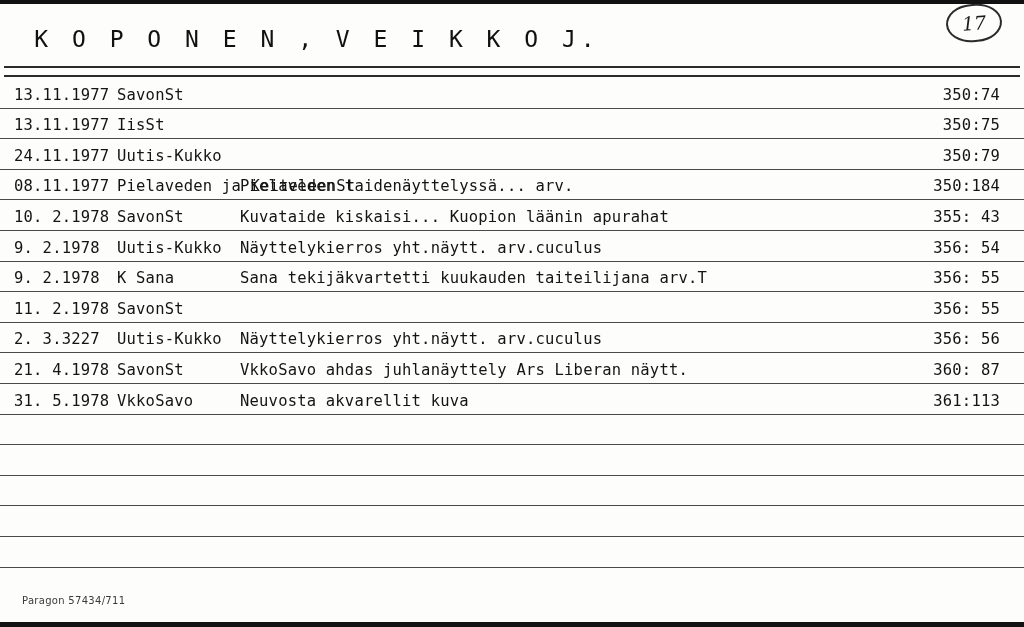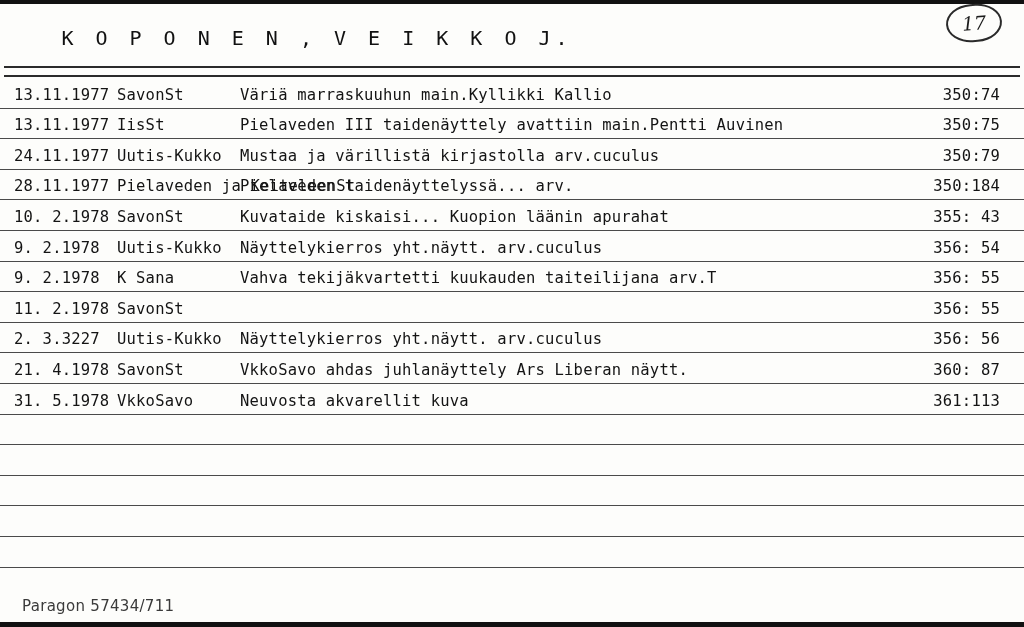--- a/index.html
+++ b/index.html
@@ -49,21 +49,21 @@
     font-size: 19px;
     color: #1b1b1b;
     transform: rotate(-4deg);
   }
   .title {
     position: absolute;
     left: 0;
     top: 26px;
     width: 1024px;
     text-align: center;
-    font-size: 20px;
+    font-size: 23px;
     letter-spacing: 5px;
     color: #111;
   }
   .title-inner {
     display: inline-block;
     transform: translateX(-195px);
   }
   .rule {
     position: absolute;
     left: 4px;
@@ -100,23 +100,23 @@
     letter-spacing: 0.2px;
   }
   .c-date { left: 14px; }
   .c-src  { left: 117px; }
   .c-txt  { left: 240px; }
   .c-num  { right: 24px; text-align: right; }
 
   .footer {
     position: absolute;
     left: 10px;
-    bottom: 12px;
+    bottom: 21px;
     font-family: "DejaVu Sans", sans-serif;
-    font-size: 15px;
+    font-size: 10px;
     color: #3a3a3a;
     letter-spacing: 0.3px;
     padding-left: 12px;
   }
 </style>
 </head>
 <body>
 
 <div class="card">
 
@@ -131,43 +131,40 @@
   </div>
 
   <div class="rule thick" style="top:66px;"></div>
   <div class="rule thick" style="top:75px;"></div>
 
   <div class="rows">
       <div class="row">
         <div class="cells">
           <span class="cell c-date">13.11.1977</span>
           <span class="cell c-src">SavonSt</span>
-          <span class="cell c-txt">Väriä marraskuuhun                 main.Kyllikki Kallio</span>
           <span class="cell c-num">350:74</span>
         </div>
       </div>
       <div class="row">
         <div class="cells">
           <span class="cell c-date">13.11.1977</span>
           <span class="cell c-src">IisSt</span>
-          <span class="cell c-txt">Pielaveden III taidenäyttely avattiin   main.Pentti Auvinen</span>
           <span class="cell c-num">350:75</span>
         </div>
       </div>
       <div class="row">
         <div class="cells">
           <span class="cell c-date">24.11.1977</span>
           <span class="cell c-src">Uutis-Kukko</span>
-          <span class="cell c-txt">Mustaa ja värillistä kirjastolla    arv.cuculus</span>
           <span class="cell c-num">350:79</span>
         </div>
       </div>
       <div class="row">
         <div class="cells">
-          <span class="cell c-date">28.11.1977</span>
+          <span class="cell c-date">08.11.1977</span>
           <span class="cell c-txt">Pielaveden taidenäyttelyssä...            arv.</span>
           <span class="cell c-src">Pielaveden ja KeiteleenSt</span>
           <span class="cell c-num">350:184</span>
         </div>
       </div>
       <div class="row">
         <div class="cells">
           <span class="cell c-date">10. 2.1978</span>
           <span class="cell c-src">SavonSt</span>
           <span class="cell c-txt">Kuvataide kiskaisi...   Kuopion läänin apurahat</span>
@@ -179,21 +176,21 @@
           <span class="cell c-date">9. 2.1978</span>
           <span class="cell c-src">Uutis-Kukko</span>
           <span class="cell c-txt">Näyttelykierros    yht.näytt.  arv.cuculus</span>
           <span class="cell c-num">356: 54</span>
         </div>
       </div>
       <div class="row">
         <div class="cells">
           <span class="cell c-date">9. 2.1978</span>
           <span class="cell c-src">K Sana</span>
-          <span class="cell c-txt">Vahva tekijäkvartetti kuukauden taiteilijana  arv.T</span>
+          <span class="cell c-txt">Sana tekijäkvartetti kuukauden taiteilijana  arv.T</span>
           <span class="cell c-num">356: 55</span>
         </div>
       </div>
       <div class="row">
         <div class="cells">
           <span class="cell c-date">11. 2.1978</span>
           <span class="cell c-src">SavonSt</span>
           <span class="cell c-num">356: 55</span>
         </div>
       </div>

